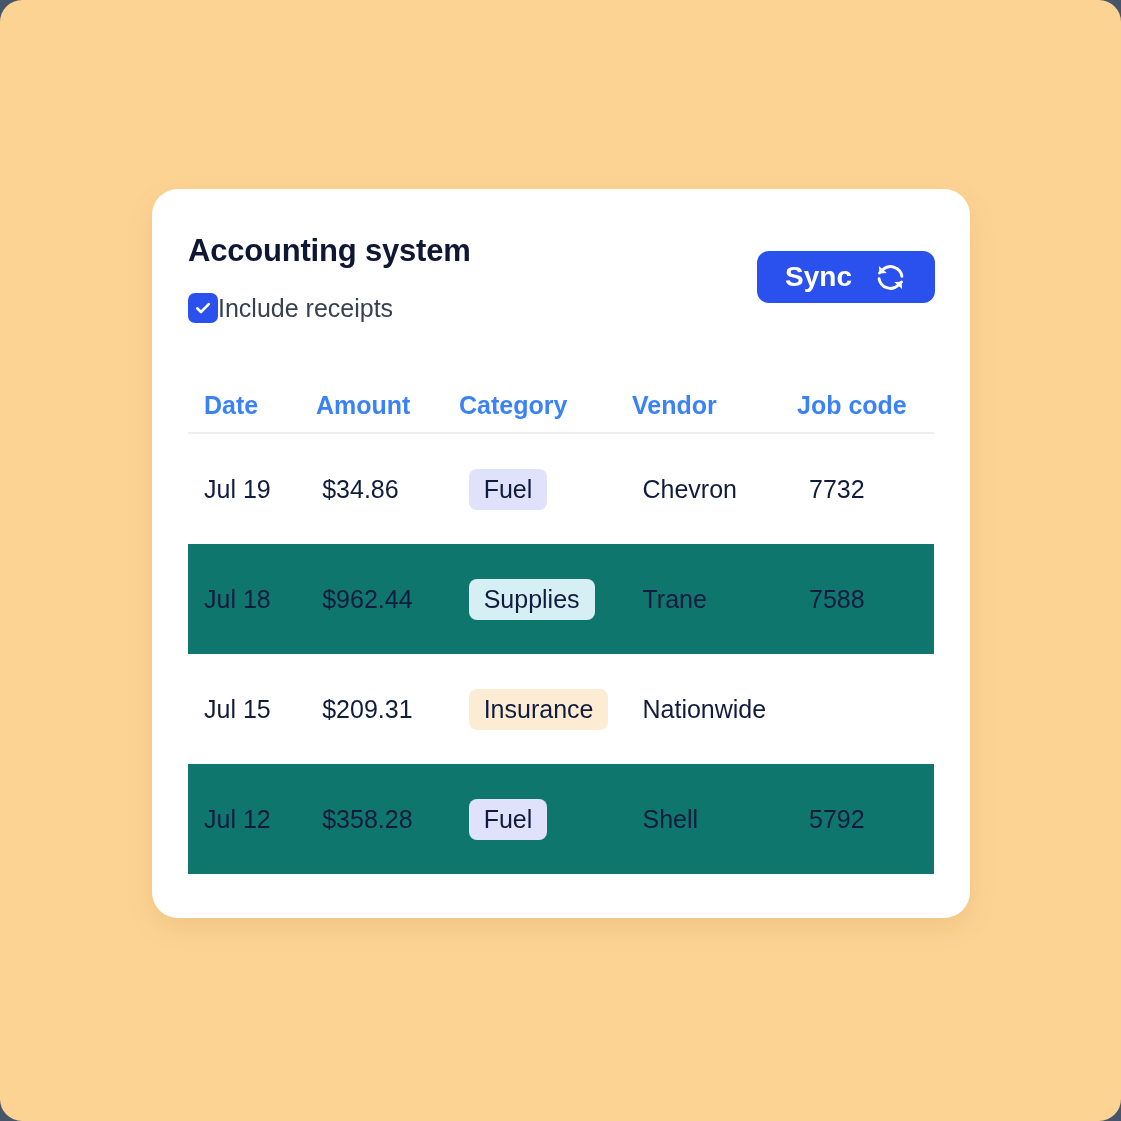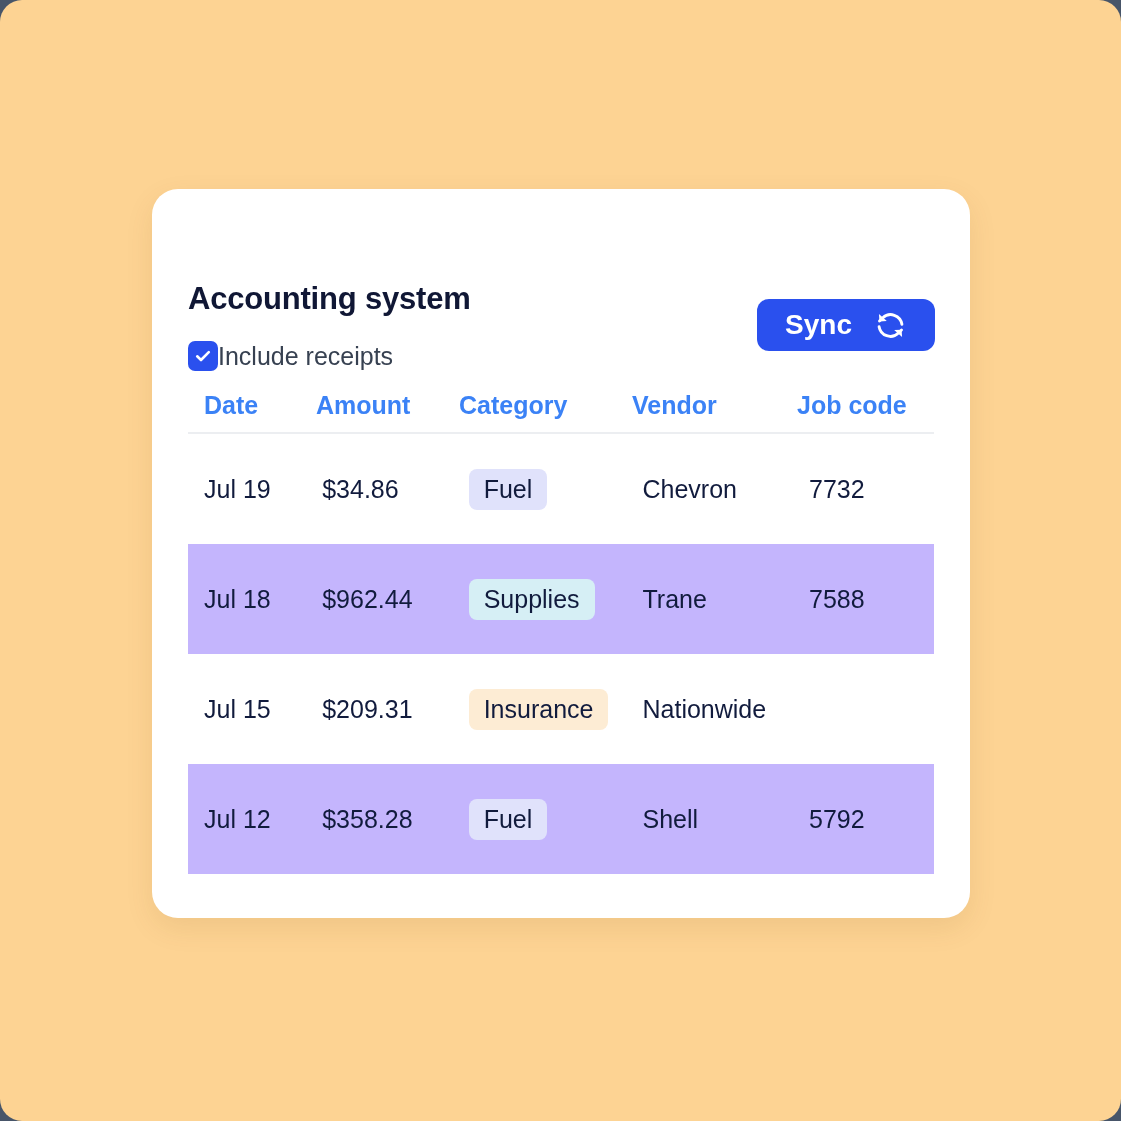--- a/index.html
+++ b/index.html
@@ -30,21 +30,20 @@
     height: 729px;
     background: #ffffff;
     border-radius: 26px;
     box-shadow: 0 10px 28px rgba(120, 80, 20, 0.10);
     box-sizing: border-box;
   }
   #card-header {
     position: absolute;
     left: 0; top: 0; right: 0;
     height: 180px;
-    margin-top: 48px;
   }
   #title {
     position: absolute;
     left: 36px;
     top: 44px;
     font-size: 31px;
     font-weight: bold;
     color: #101735;
     letter-spacing: -0.2px;
     white-space: nowrap;
@@ -117,21 +116,21 @@
     font-size: 25px;
     font-weight: bold;
     color: #3b82f6;
     white-space: nowrap;
   }
   .t-body-row {
     height: 110px;
     gap: 16px;
   }
   .t-body-row.striped {
-    background: #c4b5fd;
+    background: #0f766e;
     justify-content: center;
   }
   .t-body-row .cell {
     font-size: 25px;
     color: #111b3d;
     white-space: nowrap;
   }
   .cell { box-sizing: border-box; }
   .col-date     { width: 128px; padding-left: 16px; }
   .col-amount   { width: 143px; }

